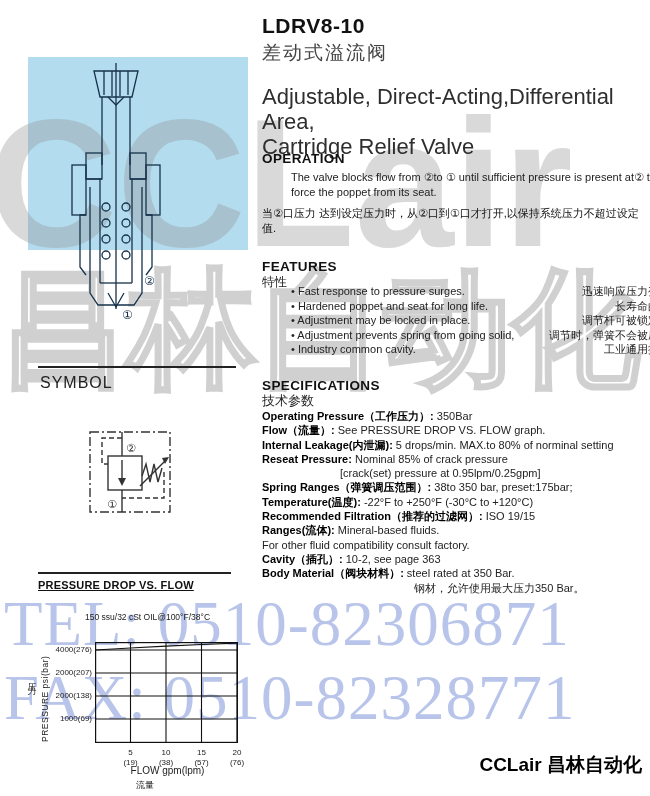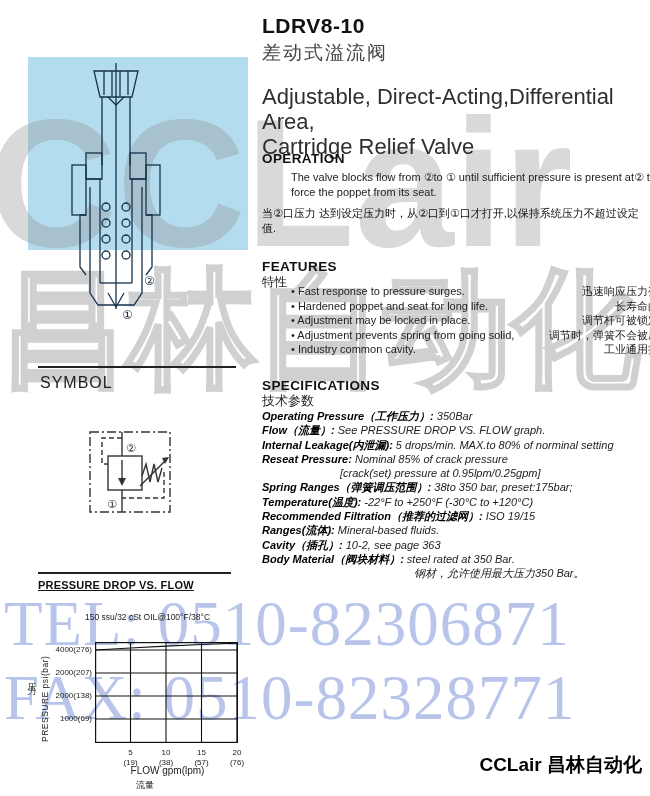--- a/index.html
+++ b/index.html
@@ -42,21 +42,21 @@
   .sec-head{font-size:13.5px;font-weight:bold;letter-spacing:0.4px;color:#111;}
   #op-head{top:151px;}
   #op-en{top:170px;font-size:11px;line-height:14.5px;color:#222;margin-left:29px;}
   #op-cn{top:206px;font-size:11px;line-height:15px;color:#111;}
   #feat-head{top:259px;}
   #feat-head-cn{top:274px;font-size:12.5px;color:#222;}
   #features-list{top:284px;font-size:11px;color:#222;margin-left:29px;}
   .feat-row{display:flex;justify-content:space-between;line-height:14.6px;}
   #spec-head{top:378px;}
   #spec-head-cn{top:392px;font-size:13px;color:#222;}
-  #specs-list{top:409px;font-size:11px;color:#222;font-style:italic;}
+  #specs-list{top:409px;font-size:11px;color:#222;}
   .spec-row{line-height:14.3px;white-space:nowrap;}
   .spec-row b{color:#000;}
   .spec-row.ind1{padding-left:78px;}
   .spec-row.ind2{padding-left:152px;}
 
   
   #chart{position:absolute;left:0;top:570px;width:260px;height:226px;z-index:2;}
   #chart .abs{position:absolute;}
   #chart-rule{left:38px;top:2px;width:193px;height:2px;background:#222;}
   #chart-heading{left:38px;top:9px;font-size:11px;font-weight:bold;letter-spacing:0.2px;text-decoration:underline;}
@@ -185,20 +185,21 @@
     <div class="blk" id="specs-list">
         <div class="spec-row"><b>Operating Pressure（工作压力）: </b><span>350Bar</span></div>
         <div class="spec-row"><b>Flow（流量）: </b><span>See PRESSURE DROP VS. FLOW graph.</span></div>
         <div class="spec-row"><b>Internal Leakage(内泄漏): </b><span>5 drops/min. MAX.to 80% of norminal setting</span></div>
         <div class="spec-row"><b>Reseat Pressure: </b><span>Nominal 85% of crack pressure</span></div>
         <div class="spec-row ind1"><span>[crack(set) pressure at 0.95lpm/0.25gpm]</span></div>
         <div class="spec-row"><b>Spring Ranges（弹簧调压范围）: </b><span>38to 350 bar, preset:175bar;</span></div>
         <div class="spec-row"><b>Temperature(温度): </b><span>-22°F to +250°F (-30°C to +120°C)</span></div>
         <div class="spec-row"><b>Recommended Filtration（推荐的过滤网）: </b><span>ISO 19/15</span></div>
         <div class="spec-row"><b>Ranges(流体): </b><span>Mineral-based fluids.</span></div>
+        <div class="spec-row"><span>For other fluid compatibility consult factory.</span></div>
         <div class="spec-row"><b>Cavity（插孔）: </b><span>10-2, see page 363</span></div>
         <div class="spec-row"><b>Body Material（阀块材料）: </b><span>steel rated at 350 Bar.</span></div>
         <div class="spec-row ind2"><span>钢材，允许使用最大压力350 Bar。</span></div>
       </div>
   </div>
 
   <div id="chart">
     <div class="abs" id="chart-rule"></div>
     <div class="abs" id="chart-heading">PRESSURE DROP VS. FLOW</div>
     <div class="abs" id="chart-cond">150 ssu/32 cSt OIL@100°F/38°C</div>

